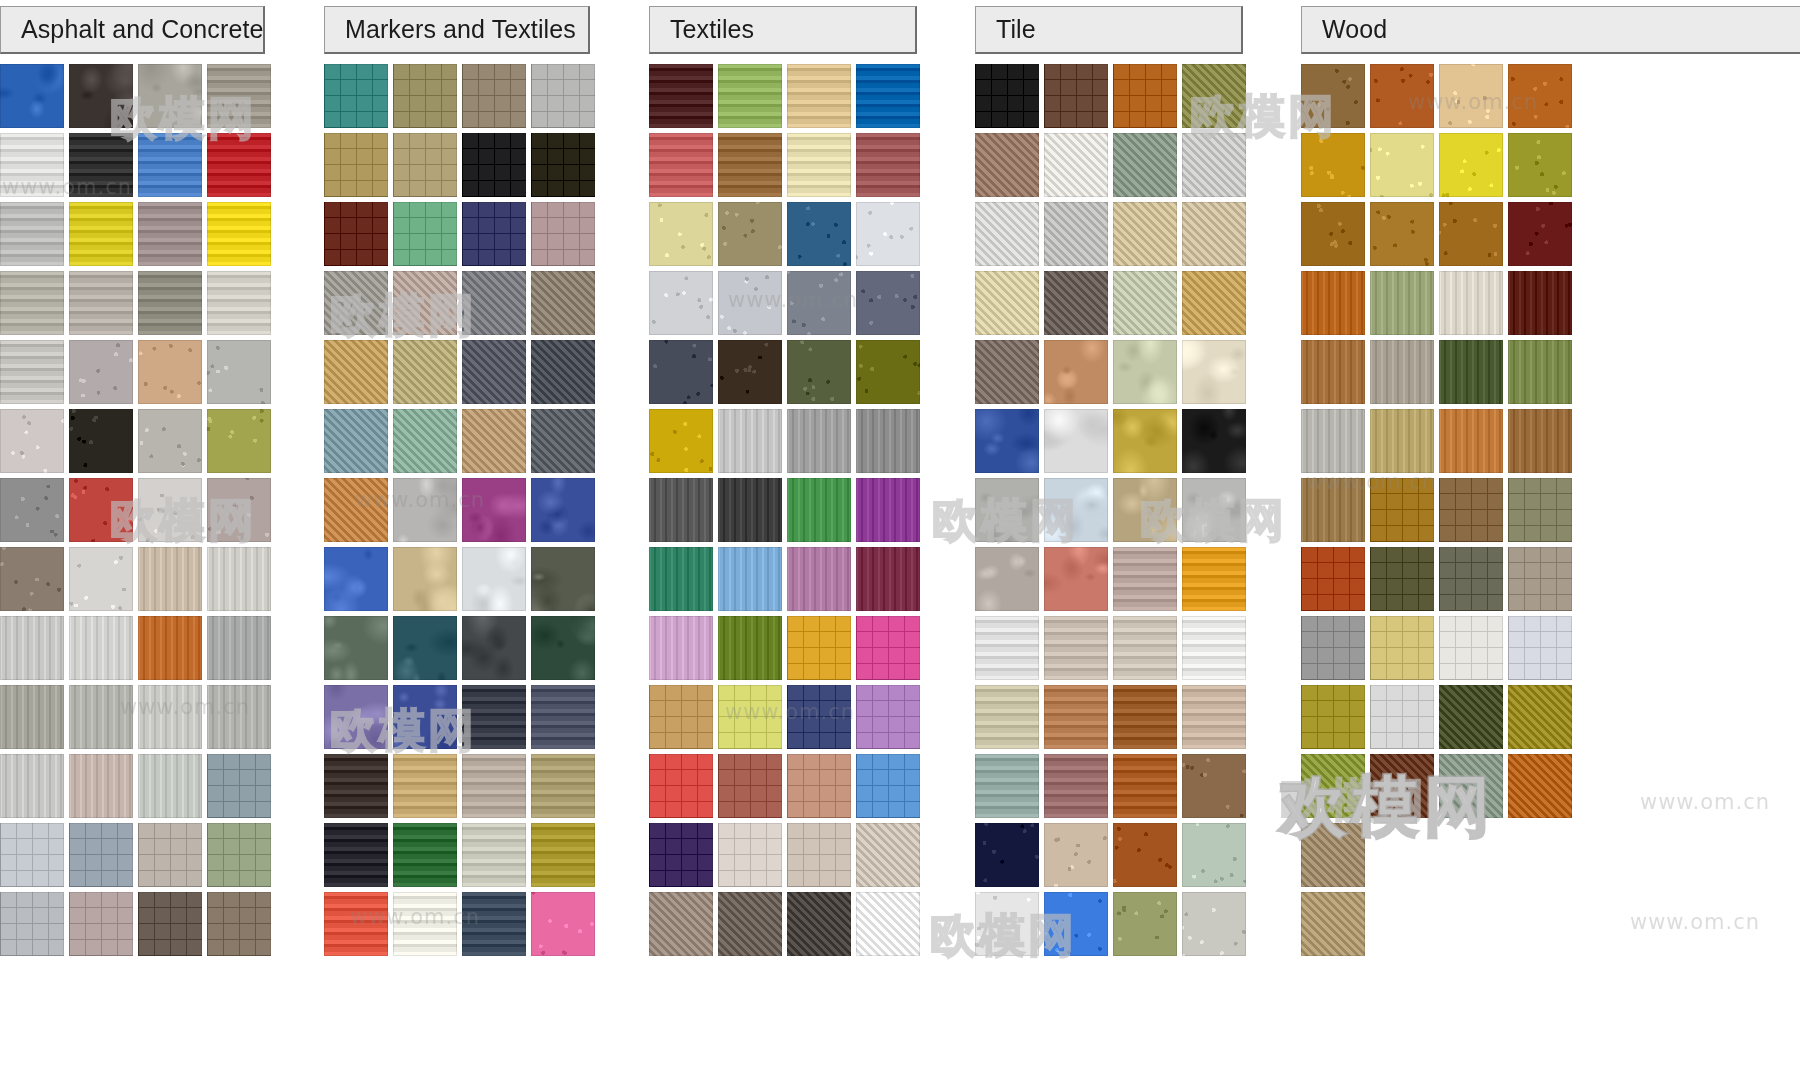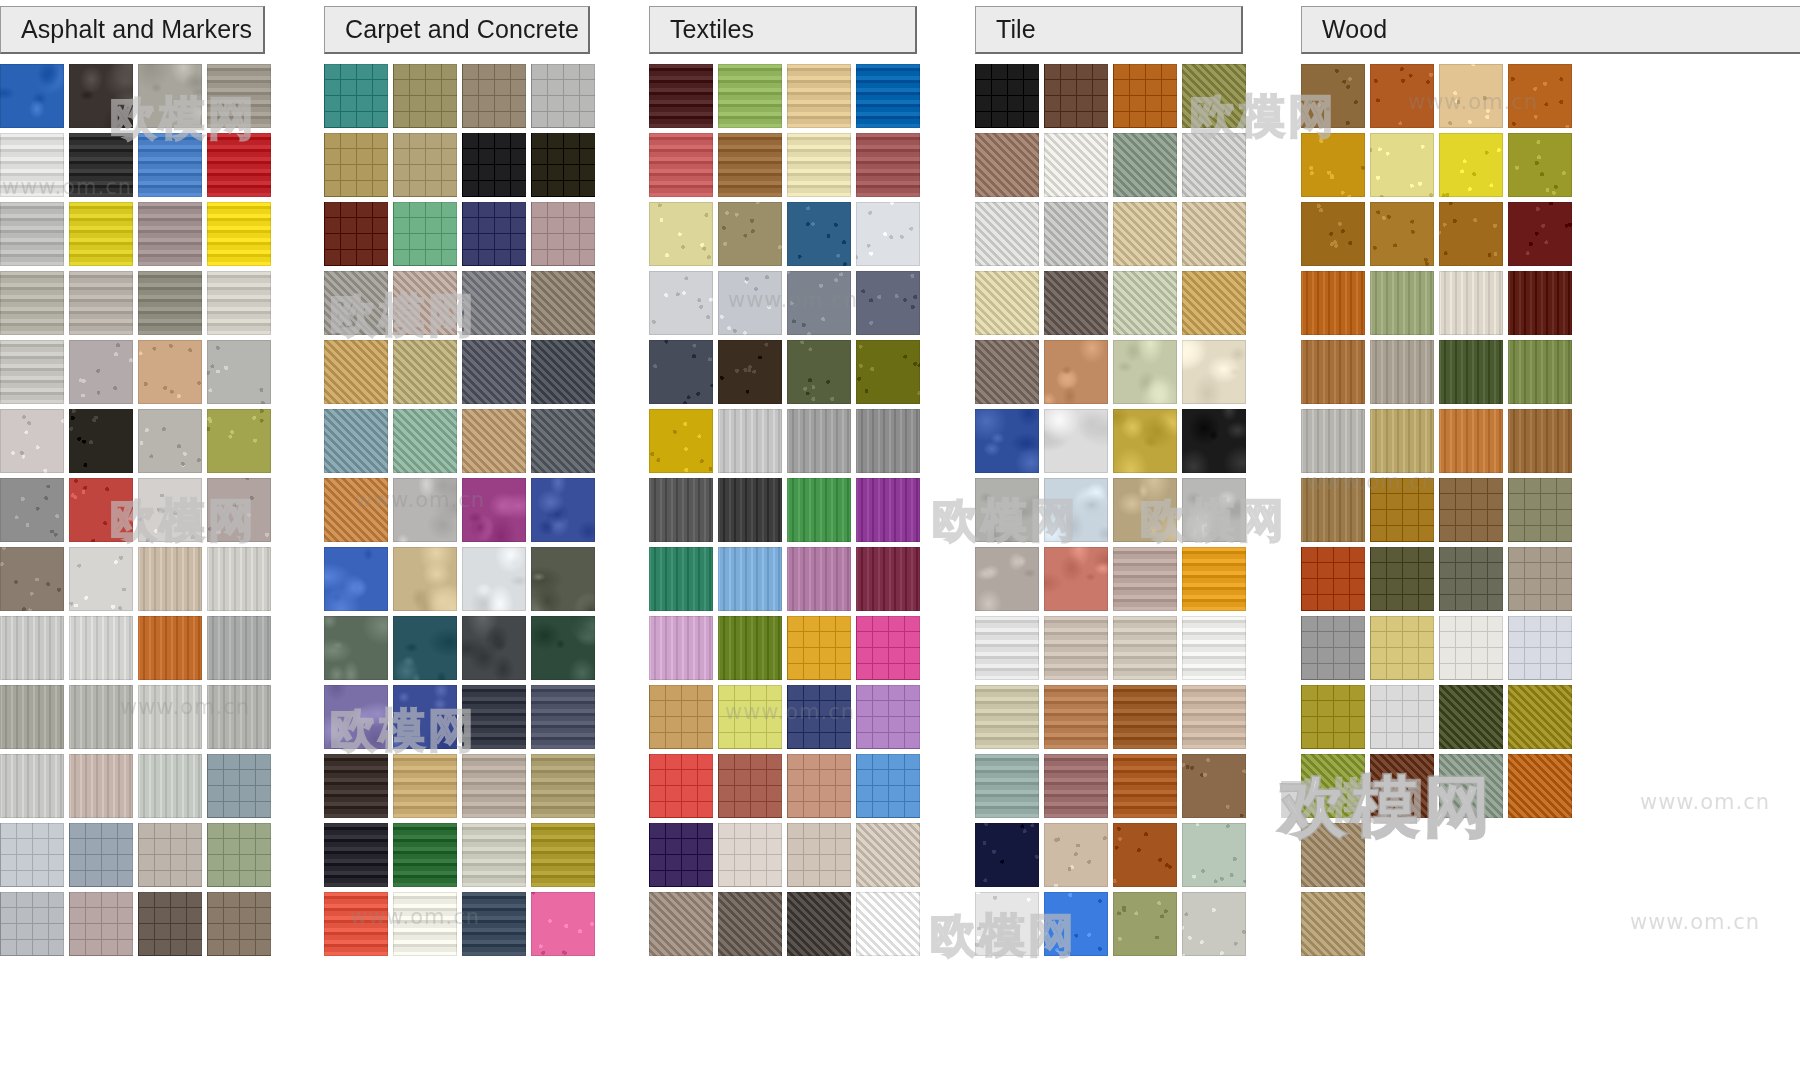--- a/index.html
+++ b/index.html
@@ -58,21 +58,21 @@
     font-family:"DejaVu Sans",sans-serif;
   }
 </style>
 </head>
 <body>
 
 <div id="stage">
   <div id="panels">
       <div class="panel" style="left: 0px;">
         <div class="panel-header" style="width: 265px;">
-          <span class="panel-header-label">Asphalt and Markers</span>
+          <span class="panel-header-label">Asphalt and Concrete</span>
         </div>
         <div class="grid" style="top: 64px;">
           <div class="grid-row">
             <div class="swatch" title="#2a62b5" style="background: radial-gradient(at 57.6% 70.3%, rgb(72, 128, 211) 0px, transparent 15.3%), radial-gradient(at 61.7% 54%, rgb(24, 80, 163) 0px, transparent 13.7%), radial-gradient(at 72.9% 18.3%, rgb(24, 80, 163) 0px, transparent 20.6%), radial-gradient(at 76.4% 13.2%, rgb(24, 80, 163) 0px, transparent 16.9%), radial-gradient(at 79% 19.3%, rgb(72, 128, 211) 0px, transparent 24.4%), radial-gradient(at 5.9% 45.5%, rgb(24, 80, 163) 0px, transparent 13.6%), linear-gradient(rgb(42, 98, 181), rgb(42, 98, 181)); box-shadow: rgba(0, 0, 0, 0.1) 0px 0px 0px 1px inset;"></div>
             <div class="swatch" title="#3b332f" style="background: radial-gradient(at 93.2% 3.7%, rgb(89, 81, 77) 0px, transparent 23.4%), radial-gradient(at 28.2% 48.8%, rgb(41, 33, 29) 0px, transparent 11.5%), radial-gradient(at 85.5% 97.1%, rgb(41, 33, 29) 0px, transparent 28.1%), radial-gradient(at 98.1% 58%, rgb(89, 81, 77) 0px, transparent 22.3%), radial-gradient(at 35.2% 24%, rgb(89, 81, 77) 0px, transparent 20.2%), radial-gradient(at 88.4% 25.4%, rgb(89, 81, 77) 0px, transparent 27.9%), linear-gradient(rgb(59, 51, 47), rgb(59, 51, 47)); box-shadow: rgba(0, 0, 0, 0.1) 0px 0px 0px 1px inset;"></div>
             <div class="swatch" title="#a8a59c" style="background: radial-gradient(at 28.8% 37.1%, rgb(150, 147, 138) 0px, transparent 9.5%), radial-gradient(at 94.7% 43.6%, rgb(150, 147, 138) 0px, transparent 9.2%), radial-gradient(at 98% 75.9%, rgb(198, 195, 186) 0px, transparent 13.5%), radial-gradient(at 19.8% 2.9%, rgb(150, 147, 138) 0px, transparent 27.7%), radial-gradient(at 91.5% 28.8%, rgb(150, 147, 138) 0px, transparent 16.1%), radial-gradient(at 70.8% 5.3%, rgb(198, 195, 186) 0px, transparent 20.3%), linear-gradient(rgb(168, 165, 156), rgb(168, 165, 156)); box-shadow: rgba(0, 0, 0, 0.1) 0px 0px 0px 1px inset;"></div>
             <div class="swatch" title="#9d968a" style="background: repeating-linear-gradient(0deg, rgb(173, 166, 154) 0px, rgb(173, 166, 154) 4px, rgb(157, 150, 138) 4px, rgb(157, 150, 138) 9px, rgb(139, 132, 120) 9px, rgb(139, 132, 120) 12px), linear-gradient(rgb(157, 150, 138), rgb(157, 150, 138)); box-shadow: rgba(0, 0, 0, 0.1) 0px 0px 0px 1px inset;"></div>
           </div>
           <div class="grid-row">
             <div class="swatch" title="#dcdcda" style="background: repeating-linear-gradient(0deg, rgb(236, 236, 234) 0px, rgb(236, 236, 234) 4px, rgb(220, 220, 218) 4px, rgb(220, 220, 218) 9px, rgb(202, 202, 200) 9px, rgb(202, 202, 200) 12px), linear-gradient(rgb(220, 220, 218), rgb(220, 220, 218)); box-shadow: rgba(0, 0, 0, 0.1) 0px 0px 0px 1px inset;"></div>
@@ -143,21 +143,21 @@
           <div class="grid-row">
             <div class="swatch" title="#b9bdc2" style="background: repeating-linear-gradient(0deg, rgb(151, 155, 160) 0px, rgb(151, 155, 160) 1px, transparent 1px, transparent 16px), repeating-linear-gradient(90deg, rgb(151, 155, 160) 0px, rgb(151, 155, 160) 1px, transparent 1px, transparent 16px), linear-gradient(rgb(185, 189, 194), rgb(185, 189, 194)); box-shadow: rgba(0, 0, 0, 0.1) 0px 0px 0px 1px inset;"></div>
             <div class="swatch" title="#b8a6a4" style="background: repeating-linear-gradient(0deg, rgb(150, 132, 130) 0px, rgb(150, 132, 130) 1px, transparent 1px, transparent 16px), repeating-linear-gradient(90deg, rgb(150, 132, 130) 0px, rgb(150, 132, 130) 1px, transparent 1px, transparent 16px), linear-gradient(rgb(184, 166, 164), rgb(184, 166, 164)); box-shadow: rgba(0, 0, 0, 0.1) 0px 0px 0px 1px inset;"></div>
             <div class="swatch" title="#6b5f55" style="background: repeating-linear-gradient(0deg, rgb(73, 61, 51) 0px, rgb(73, 61, 51) 1px, transparent 1px, transparent 16px), repeating-linear-gradient(90deg, rgb(73, 61, 51) 0px, rgb(73, 61, 51) 1px, transparent 1px, transparent 16px), linear-gradient(rgb(107, 95, 85), rgb(107, 95, 85)); box-shadow: rgba(0, 0, 0, 0.1) 0px 0px 0px 1px inset;"></div>
             <div class="swatch" title="#8a7a6a" style="background: repeating-linear-gradient(0deg, rgb(104, 88, 72) 0px, rgb(104, 88, 72) 1px, transparent 1px, transparent 16px), repeating-linear-gradient(90deg, rgb(104, 88, 72) 0px, rgb(104, 88, 72) 1px, transparent 1px, transparent 16px), linear-gradient(rgb(138, 122, 106), rgb(138, 122, 106)); box-shadow: rgba(0, 0, 0, 0.1) 0px 0px 0px 1px inset;"></div>
           </div>
         </div>
       </div>
       <div class="panel" style="left: 324px;">
         <div class="panel-header" style="width: 266px;">
-          <span class="panel-header-label">Carpet and Concrete</span>
+          <span class="panel-header-label">Markers and Textiles</span>
         </div>
         <div class="grid" style="top: 64px;">
           <div class="grid-row">
             <div class="swatch" title="#3f9089" style="background: repeating-linear-gradient(0deg, rgb(29, 110, 103) 0px, rgb(29, 110, 103) 1px, transparent 1px, transparent 16px), repeating-linear-gradient(90deg, rgb(29, 110, 103) 0px, rgb(29, 110, 103) 1px, transparent 1px, transparent 16px), linear-gradient(rgb(63, 144, 137), rgb(63, 144, 137)); box-shadow: rgba(0, 0, 0, 0.1) 0px 0px 0px 1px inset;"></div>
             <div class="swatch" title="#9b9266" style="background: repeating-linear-gradient(0deg, rgb(121, 112, 68) 0px, rgb(121, 112, 68) 1px, transparent 1px, transparent 16px), repeating-linear-gradient(90deg, rgb(121, 112, 68) 0px, rgb(121, 112, 68) 1px, transparent 1px, transparent 16px), linear-gradient(rgb(155, 146, 102), rgb(155, 146, 102)); box-shadow: rgba(0, 0, 0, 0.1) 0px 0px 0px 1px inset;"></div>
             <div class="swatch" title="#968872" style="background: repeating-linear-gradient(0deg, rgb(116, 102, 80) 0px, rgb(116, 102, 80) 1px, transparent 1px, transparent 16px), repeating-linear-gradient(90deg, rgb(116, 102, 80) 0px, rgb(116, 102, 80) 1px, transparent 1px, transparent 16px), linear-gradient(rgb(150, 136, 114), rgb(150, 136, 114)); box-shadow: rgba(0, 0, 0, 0.1) 0px 0px 0px 1px inset;"></div>
             <div class="swatch" title="#b8b8b6" style="background: repeating-linear-gradient(0deg, rgb(150, 150, 148) 0px, rgb(150, 150, 148) 1px, transparent 1px, transparent 16px), repeating-linear-gradient(90deg, rgb(150, 150, 148) 0px, rgb(150, 150, 148) 1px, transparent 1px, transparent 16px), linear-gradient(rgb(184, 184, 182), rgb(184, 184, 182)); box-shadow: rgba(0, 0, 0, 0.1) 0px 0px 0px 1px inset;"></div>
           </div>
           <div class="grid-row">
             <div class="swatch" title="#b09a5e" style="background: repeating-linear-gradient(0deg, rgb(142, 120, 60) 0px, rgb(142, 120, 60) 1px, transparent 1px, transparent 16px), repeating-linear-gradient(90deg, rgb(142, 120, 60) 0px, rgb(142, 120, 60) 1px, transparent 1px, transparent 16px), linear-gradient(rgb(176, 154, 94), rgb(176, 154, 94)); box-shadow: rgba(0, 0, 0, 0.1) 0px 0px 0px 1px inset;"></div>

